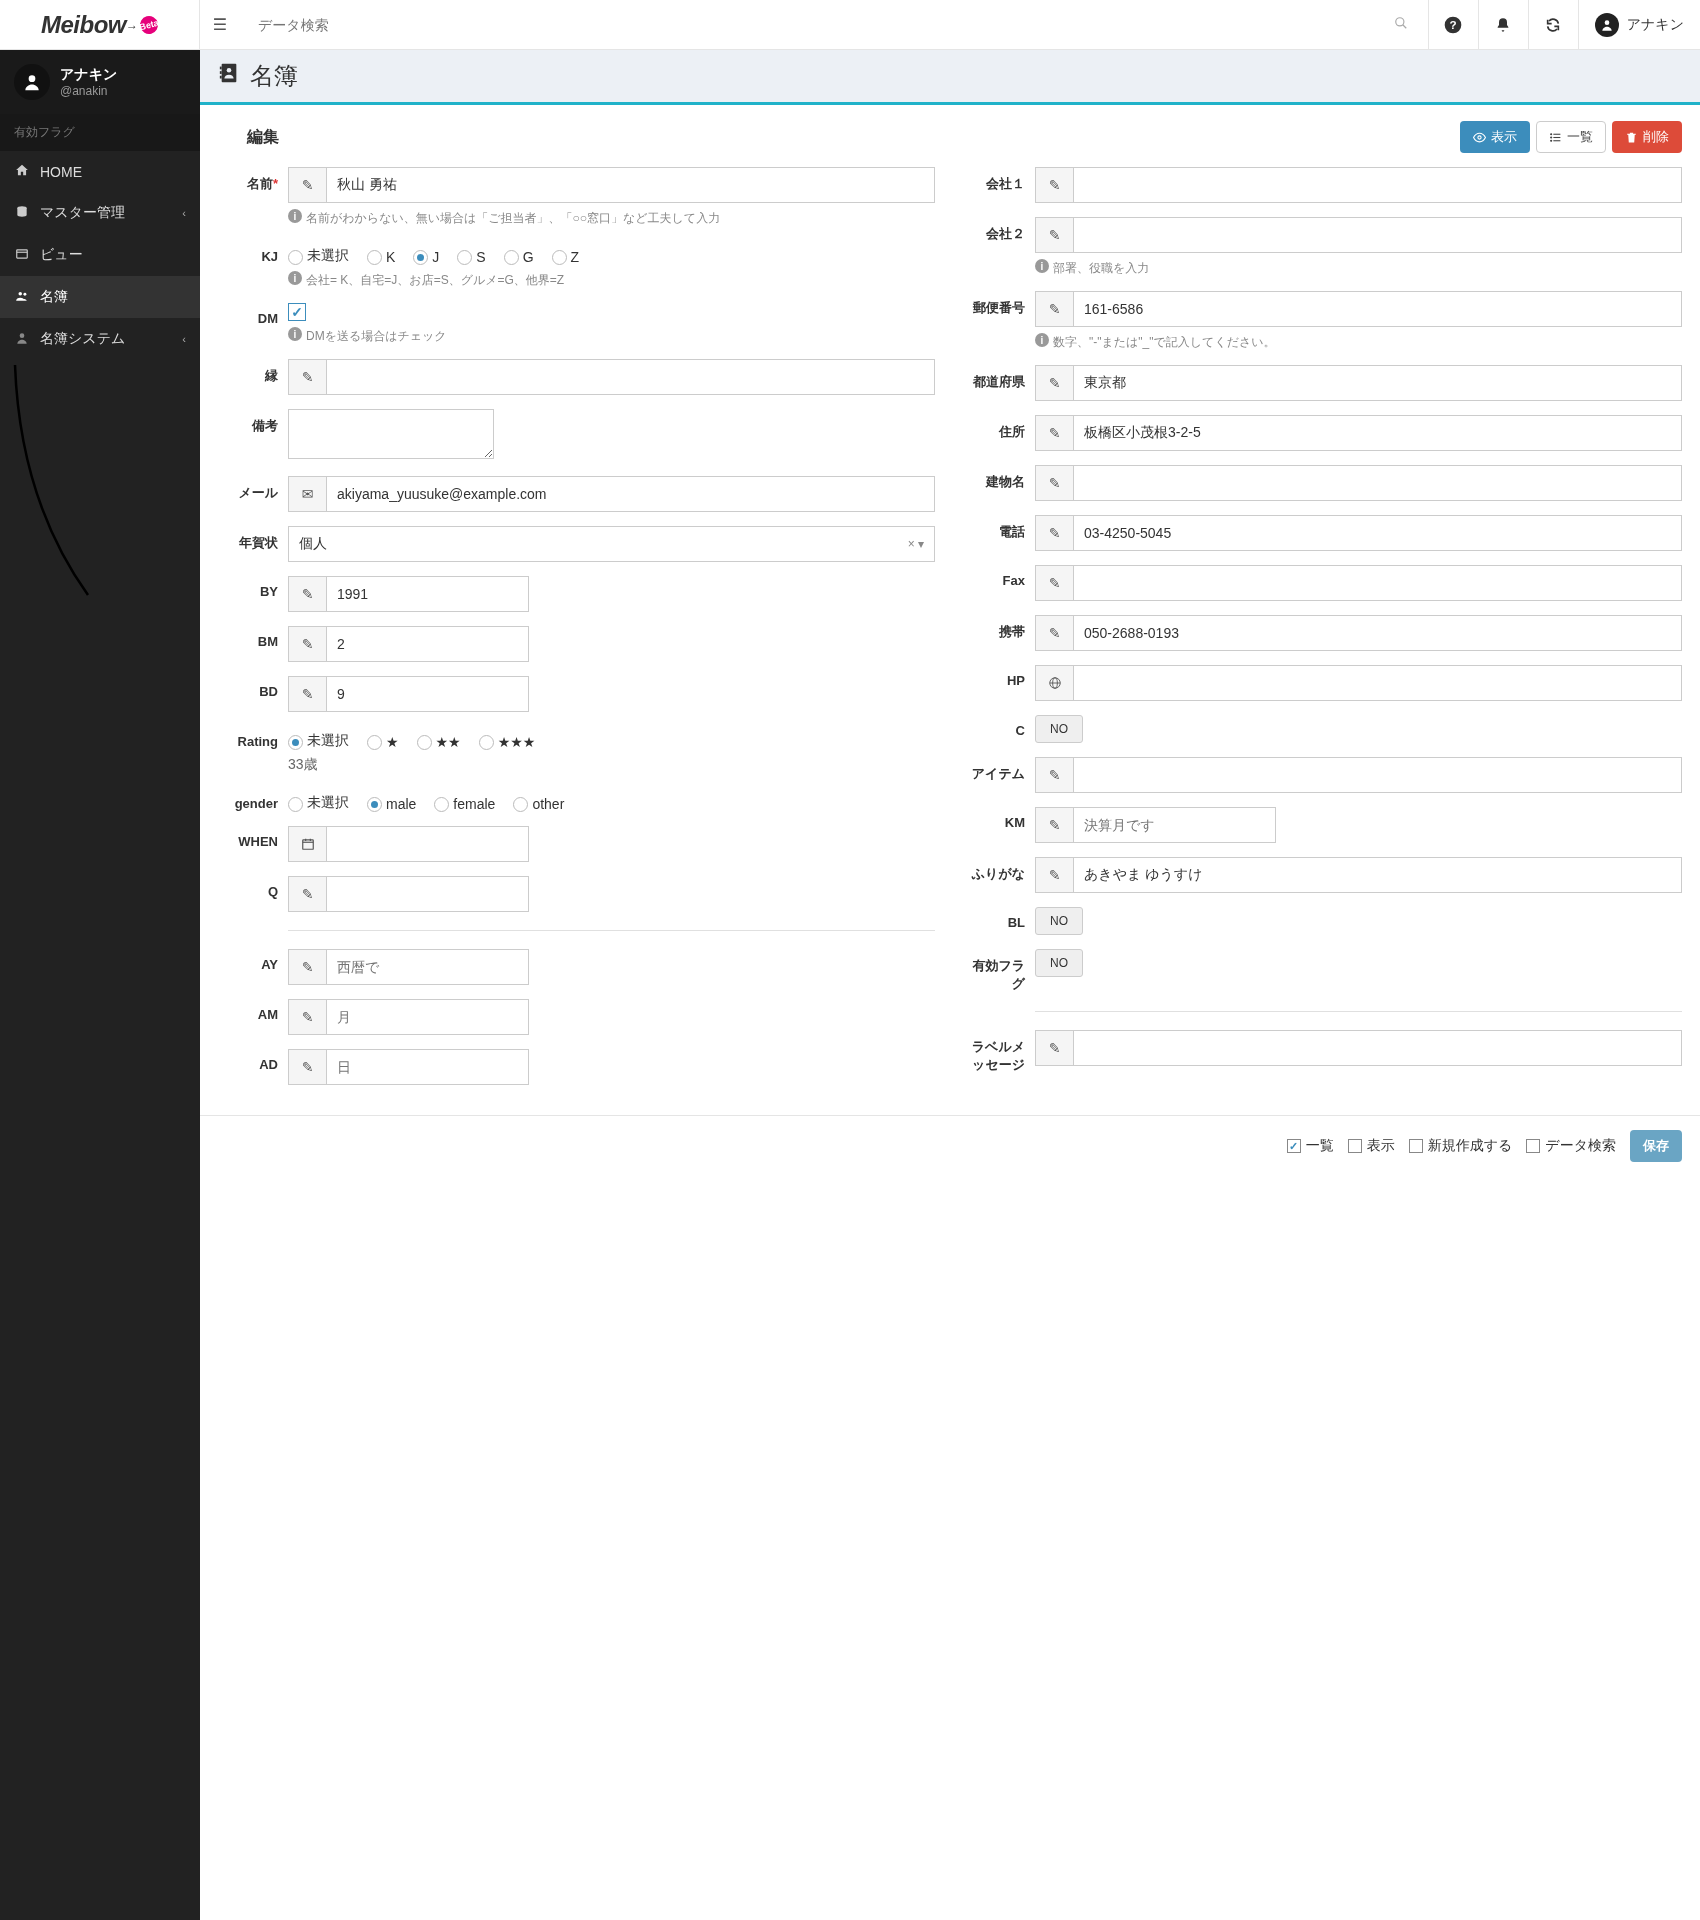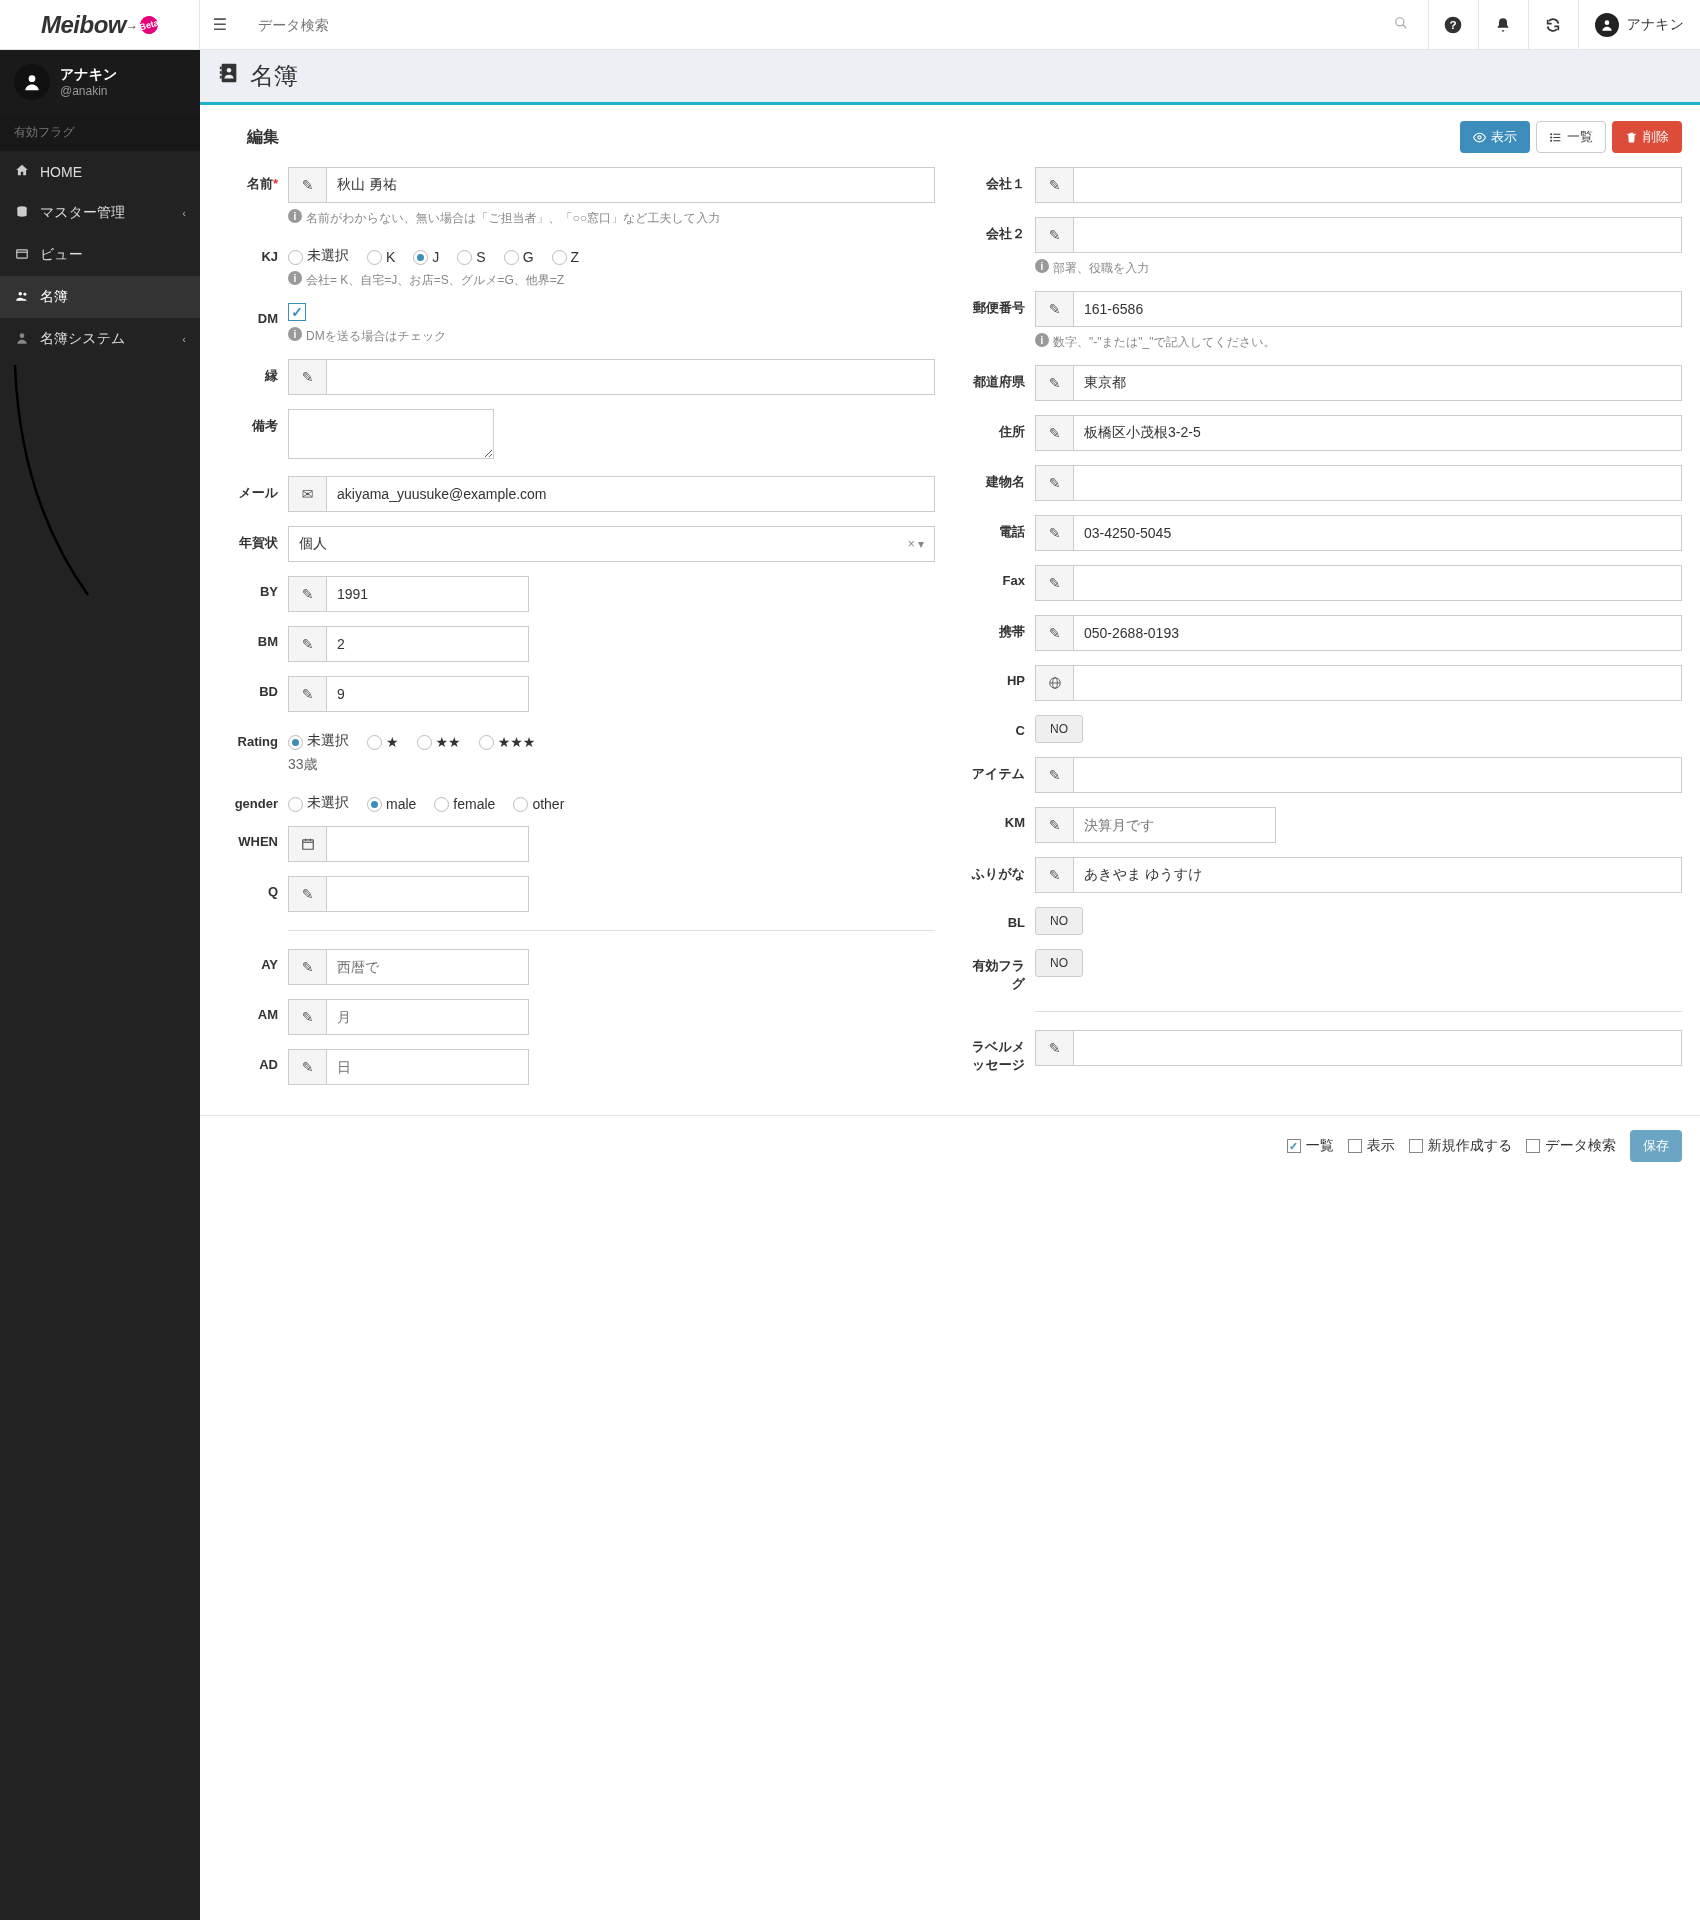--- a/index.html
+++ b/index.html
@@ -41,21 +41,21 @@
 .page-title-icon { font-size: 22px; }
 .page-title { font-size: 24px; font-weight: 400; color: #333; }
 .content { padding: 16px 18px; }
 .card-hdr { display: flex; align-items: center; justify-content: space-between; margin-bottom: 14px; margin-left: 29px; }
 .card-hdr h3 { font-size: 16px; font-weight: 600; }
 .hdr-btns { display: flex; gap: 6px; }
 .btn { display: inline-flex; align-items: center; gap: 5px; padding: 6px 12px; border-radius: 4px; font-size: 13px; border: 1px solid transparent; cursor: pointer; }
 .btn-blue { background: #3c8dbc; color: #fff; }
 .btn-default { background: #fff; color: #444; border-color: #ccc; }
 .btn-red { background: #dd4b39; color: #fff; }
-.btn-teal { background: #6aa5c4; color: #fff; }
+.btn-teal { background: #6aa5c4; color: #fff; font-weight: bold; }
 
 .form-grid { display: grid; grid-template-columns: 1fr 1fr; gap: 0 30px; }
 .form-col { }
 .form-row { display: flex; align-items: flex-start; margin-bottom: 14px; }
 .form-label { width: 70px; text-align: right; padding-right: 10px; padding-top: 8px; font-size: 13px; font-weight: 600; color: #333; flex-shrink: 0; }
 .form-label .req { color: #d33; }
 .form-body { flex: 1; }
 .input-group { display: flex; width: 100%; }
 .input-group.sm { width: 210px; }
 .input-addon { background: #f5f5f5; border: 1px solid #ccc; border-right: none; width: 38px; display: flex; align-items: center; justify-content: center; color: #555; flex-shrink: 0; }

